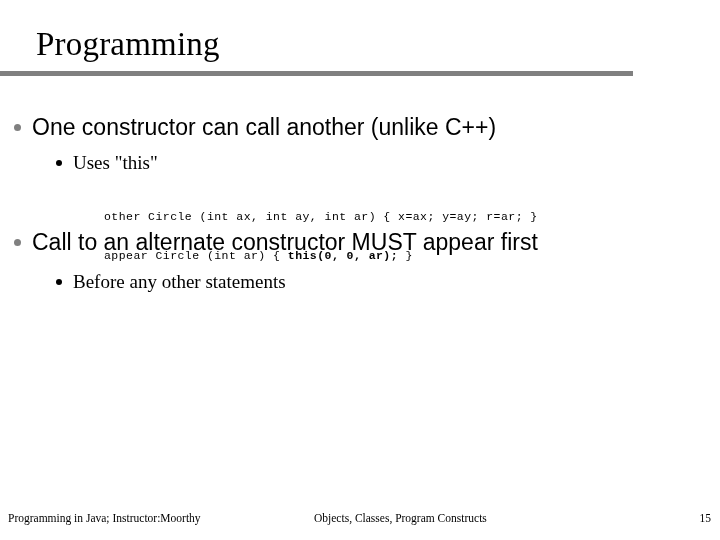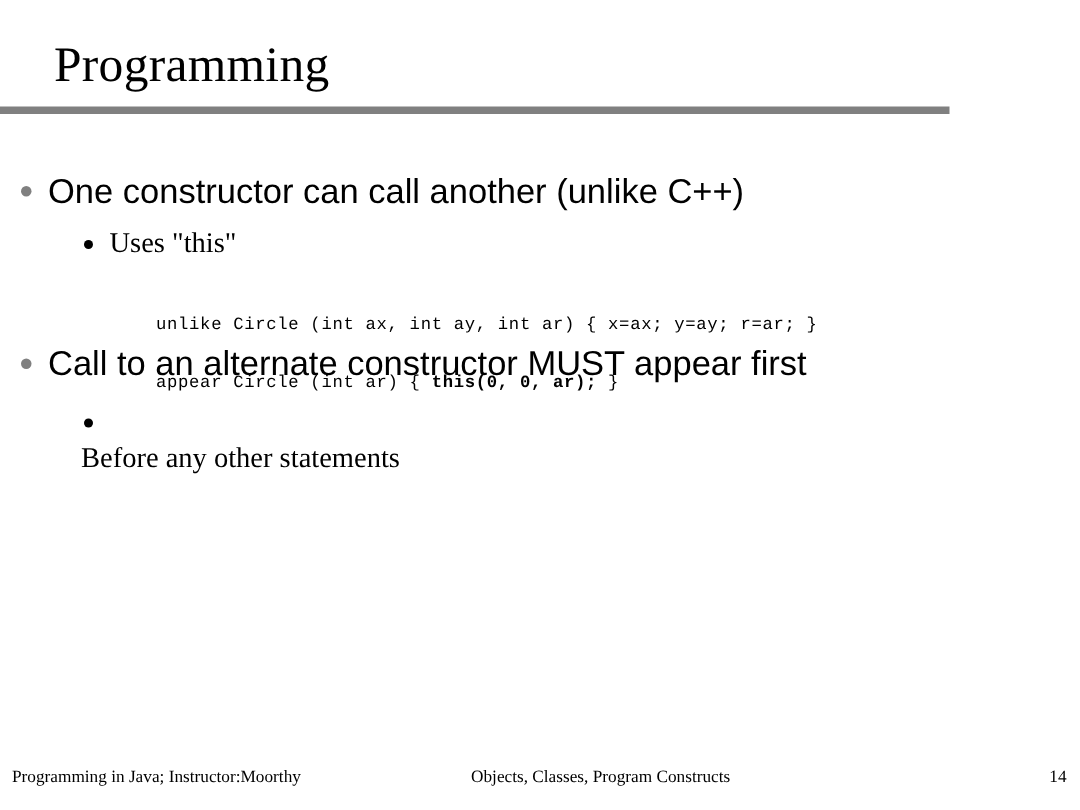--- a/index.html
+++ b/index.html
@@ -184,40 +184,40 @@
     </div>
 
     <div class="lvl2" style="top: 51px;">
       <span class="marker">
           <span class="dot"></span>
         </span>
       <span class="text">Uses "this"</span>
     </div>
 
     <div class="code-block" style="top: 84px;">
-      <div class="code-line">unlike Circle (int ax, int ay, int ar) { x=ax; y=ay; r=ar; }</div>
+      <div class="code-line">other Circle (int ax, int ay, int ar) { x=ax; y=ay; r=ar; }</div>
       <div class="code-line"><span>appear Circle (int ar) { </span><span class="b">this(0, 0, ar);</span><span> }</span></div>
     </div>
 
     <div class="lvl1" style="top: 128px;">
       <span class="marker">
           <span class="dot"></span>
         </span>
       <span class="text">Call to an alternate constructor MUST appear first</span>
     </div>
 
-    <div class="lvl2" style="top: 170px; flex-direction: column;">
+    <div class="lvl2" style="top: 170px;">
       <span class="marker">
           <span class="dot"></span>
         </span>
       <span class="text">Before any other statements</span>
     </div>
 
 
   </div>
 
   <div class="footer">
     <span class="footer-left">Programming in Java; Instructor:Moorthy</span>
     <span class="footer-center">Objects, Classes, Program Constructs</span>
-    <span class="footer-right">14</span>
+    <span class="footer-right">15</span>
   </div>
 
 </div>
 
 </body></html>

